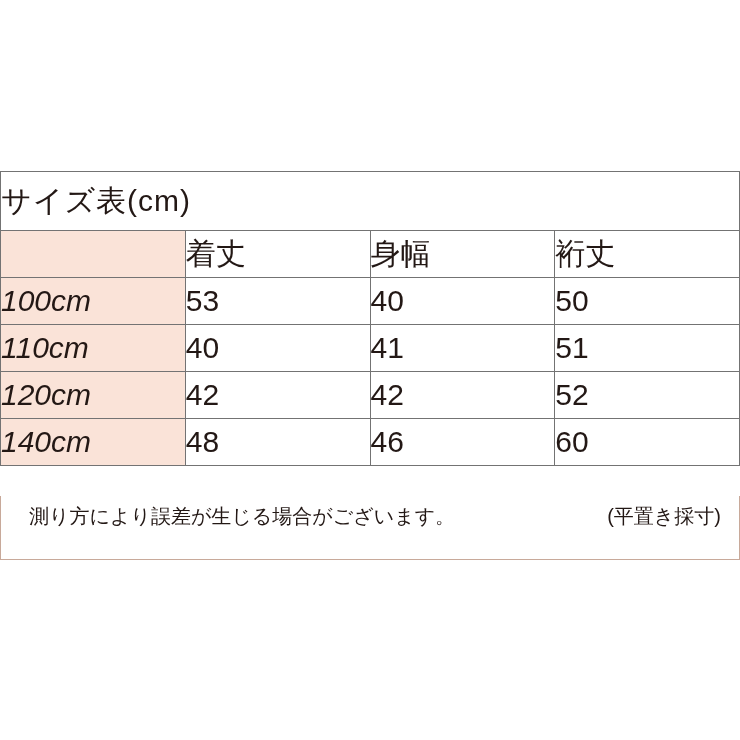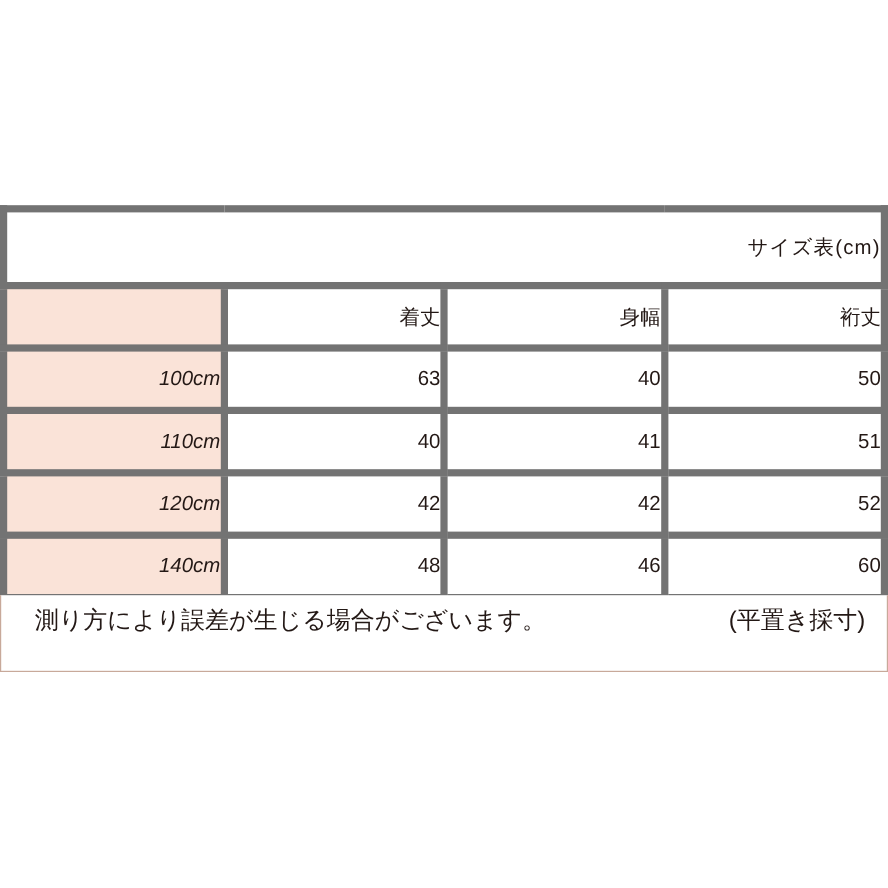--- a/index.html
+++ b/index.html
@@ -25,24 +25,24 @@
     left: 0;
     top: 171px;
     width: 740px;
   }
   table.size-table {
     border-collapse: collapse;
     width: 740px;
     table-layout: fixed;
   }
   table.size-table td {
-    border: 6px solid #737373;
-    text-align: right;
+    border: 1px solid #737373;
+    text-align: left;
     vertical-align: middle;
-    font-size: 17px;
+    font-size: 30px;
     color: #231815;
     padding: 0;
   }
   .title-cell {
     height: 58px;
     font-size: 30px;
     letter-spacing: 1px;
   }
   .head-row td {
     height: 46px;
@@ -113,21 +113,21 @@
         </tr>
         <tr class="head-row">
           <td class="head-blank col-size"></td>
           <td class="head-label col-data">着丈</td>
           <td class="head-label col-data">身幅</td>
           <td class="head-label col-data">裄丈</td>
         </tr>
 
         <tr class="body-row">
           <td class="row-head col-size">100cm</td>
-          <td class="col-data">63</td>
+          <td class="col-data">53</td>
           <td class="col-data">40</td>
           <td class="col-data">50</td>
         </tr>
         <tr class="body-row">
           <td class="row-head col-size">110cm</td>
           <td class="col-data">40</td>
           <td class="col-data">41</td>
           <td class="col-data">51</td>
         </tr>
         <tr class="body-row">

